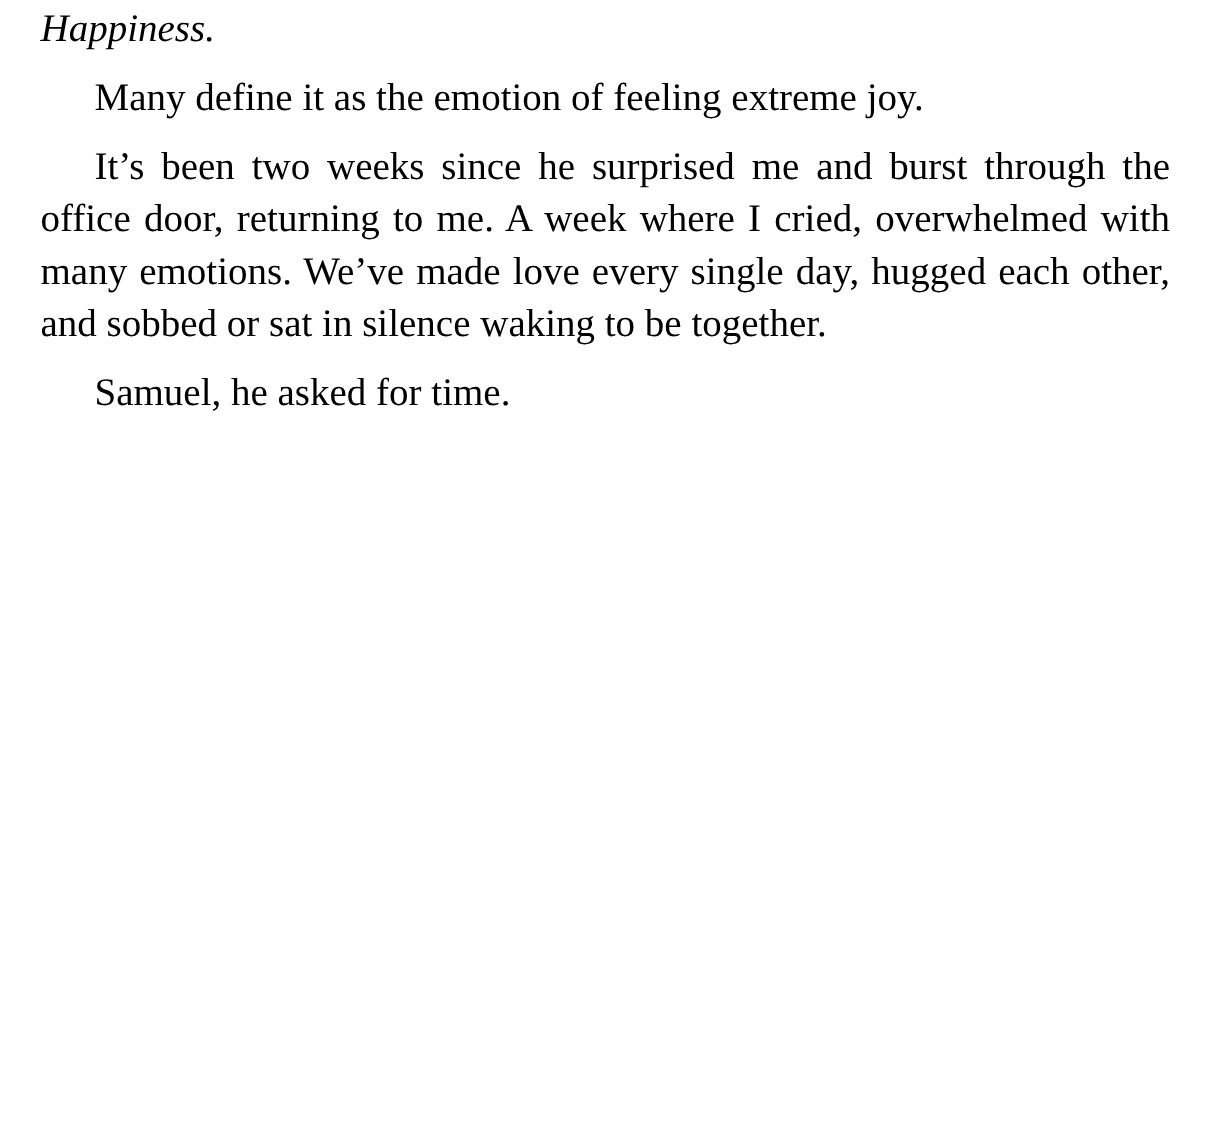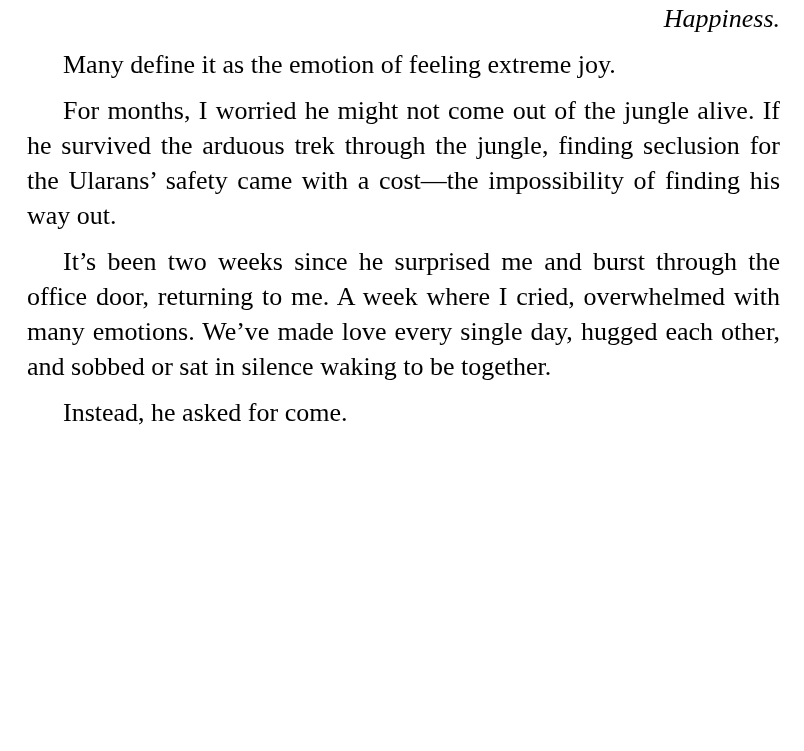--- a/index.html
+++ b/index.html
@@ -19,33 +19,32 @@
     padding: 1px 24px 0 27px;
     font-family: "Liberation Serif", serif;
     font-size: 26px;
     line-height: 35px;
     color: #000000;
     text-align: justify;
   }
   .heading {
     margin: 0 0 11px 0;
     font-style: italic;
-    text-align: right;
+    text-align: left;
     text-indent: 0;
   }
   .para {
     margin: 0 0 11px 0;
     text-indent: 36px;
   }
   .para:last-child {
     margin-bottom: 0;
   }
 </style>
 </head>
 <body>
 
 <div class="page">
   <p class="heading">Happiness.</p>
   <p class="para">Many define it as the emotion of feeling extreme joy.</p>
-  <p class="para">For months, I worried he might not come out of the jungle alive. If he survived the arduous trek through the jungle, finding seclusion for the Ularans’ safety came with a cost—the impossibility of finding his way out.</p>
   <p class="para">It’s been two weeks since he surprised me and burst through the office door, returning to me. A week where I cried, overwhelmed with many emotions. We’ve made love every single day, hugged each other, and sobbed or sat in silence waking to be together.</p>
-  <p class="para">Instead, he asked for come.</p>
+  <p class="para">Samuel, he asked for time.</p>
 </div>
 
 </body></html>

